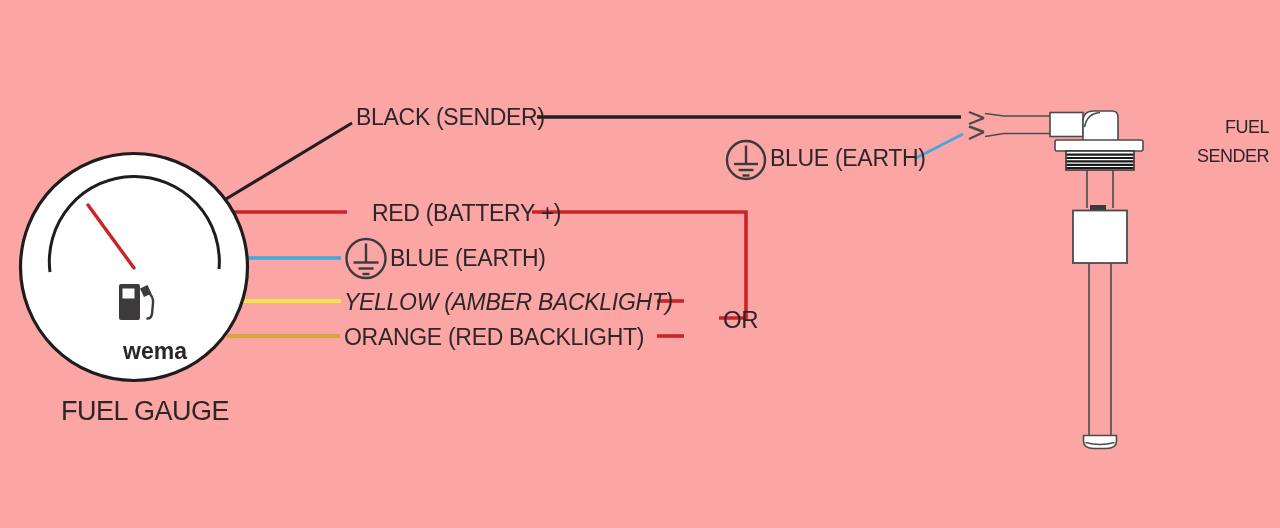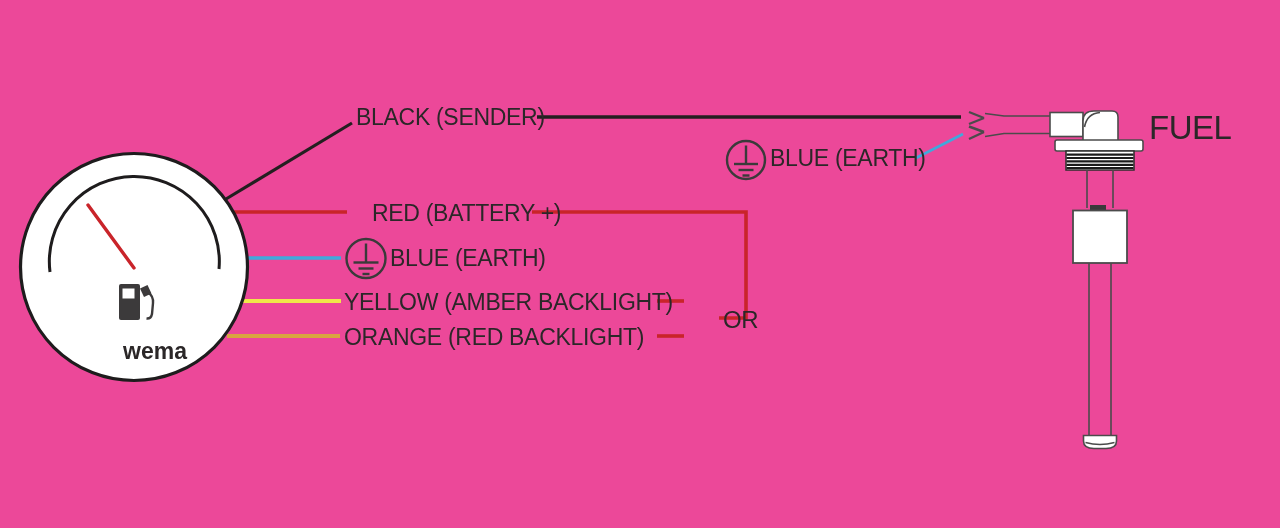--- a/index.html
+++ b/index.html
@@ -5,21 +5,21 @@
   html, body {
     margin: 0;
     padding: 0;
     background: #ffffff;
     font-family: "Liberation Sans", sans-serif;
   }
   #canvas {
     position: relative;
     width: 1280px;
     height: 528px;
-    background: #ec4899;
+    background: #fca5a5;
     overflow: hidden;
   }
   #art {
     position: absolute;
     left: 0;
     top: 0;
   }
   .lbl {
     position: absolute;
     font-size: 23px;
@@ -36,24 +36,24 @@
     font-size: 27px;
     letter-spacing: -0.5px;
   }
   .lbl-brand {
     font-size: 23px;
     font-weight: bold;
     letter-spacing: 0px;
     text-align: right;
   }
   .lbl-sender-caption {
-    font-size: 33px;
+    font-size: 18px;
     line-height: 29px;
     letter-spacing: -0.5px;
-    text-align: left;
+    text-align: right;
   }
   .lbl-sender-caption span { display: block; }
 </style>
 </head>
 <body>
 
 <div id="canvas">
 
   <svg id="art" width="1280" height="528" viewBox="0 0 1280 528">
 
@@ -158,28 +158,30 @@
       <path d="M1085.5,442.5 Q1100,446.5 1114.5,442.5"></path>
     </g>
   </svg>
 
   <div class="lbl" style="left:356px; top:103px;">BLACK (SENDER)</div>
 
   <div class="lbl" style="left:352px; top:199px;margin-left:20px;">RED (BATTERY +)</div>
 
   <div class="lbl" style="left:390px; top:244px;">BLUE (EARTH)</div>
 
-  <div class="lbl" style="left:344px; top:288px;">YELLOW (AMBER BACKLIGHT)</div>
+  <div class="lbl" style="left:344px; top:288px;font-style:italic;">YELLOW (AMBER BACKLIGHT)</div>
 
   <div class="lbl" style="left:344px; top:323px;">ORANGE (RED BACKLIGHT)</div>
 
   <div class="lbl lbl-or" style="left:687px; top:306px;">OR</div>
 
   <div class="lbl" style="left:770px; top:144px;">BLUE (EARTH)</div>
 
   <div class="lbl lbl-brand" style="left:87px; top:337px; width:100px;">wema</div>
 
+  <div class="lbl lbl-caption" style="left:61px; top:397px;">FUEL GAUGE</div>
 
   <div class="lbl lbl-sender-caption" style="left:1149px; top:113px; width:120px;">
     <span>FUEL</span>
+    <span>SENDER</span>
   </div>
 
 </div>
 
 </body></html>

